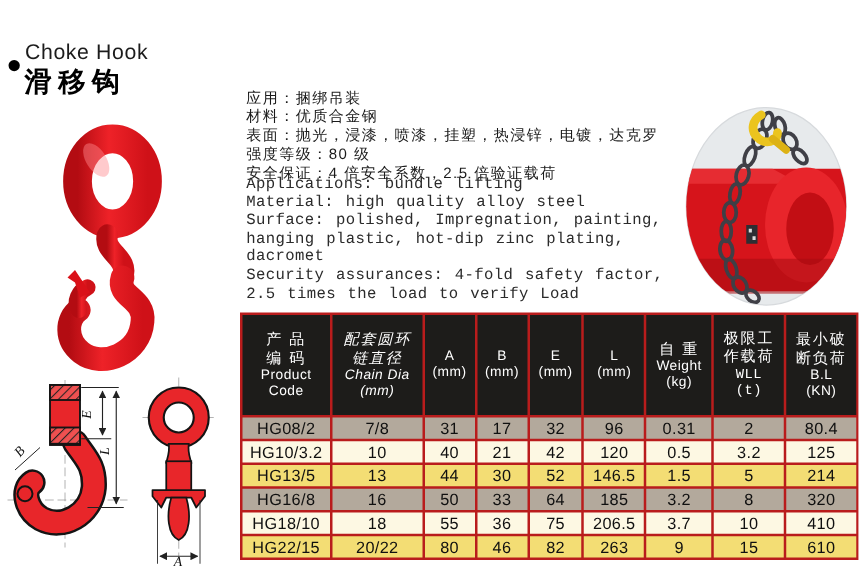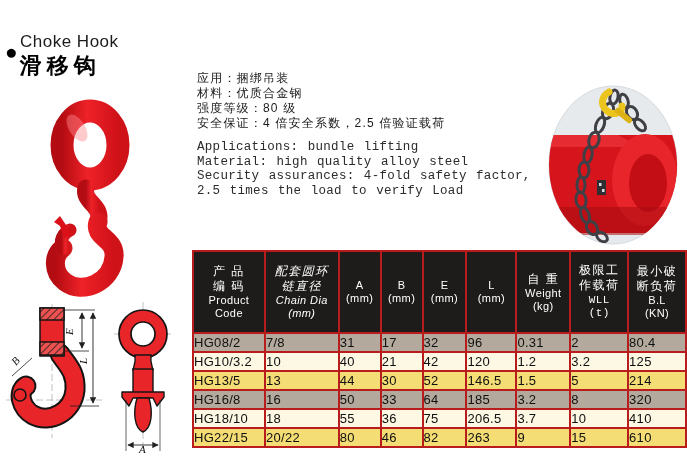--- a/index.html
+++ b/index.html
@@ -25,43 +25,45 @@
   .app-photo{position:absolute;left:548px;top:85px;width:130px;height:160px;}
   .dim-label{font-family:"Liberation Serif",serif;font-style:italic;font-size:11px;fill:#111;}
 
   
   .spec-table{position:absolute;left:192px;top:250px;border-collapse:separate;border-spacing:2px;
               background:#b91c1c;table-layout:fixed;}
   .spec-table th{background:#1d1c1a;color:#fff;font-weight:normal;vertical-align:middle;
                  padding:2px 0;height:76px;}
   .h-cn{font-size:12px;letter-spacing:1.5px;line-height:15px;}
   .h-en{font-size:11px;letter-spacing:.4px;line-height:13px;}
-  .spec-table td{text-align:left;font-size:13px;color:#101010;height:17px;padding:0;
+  .spec-table td{text-align:center;font-size:13px;color:#101010;height:17px;padding:0;
                  letter-spacing:.3px;}
 </style>
 </head>
 <body>
 
 <div class="canvas">
 
   <div class="title-row">
     <span class="bullet">●</span>
     <span class="title-cn">滑移钩</span>
   </div>
   <div class="title-en">Choke Hook</div>
 
   <div class="cn-specs">
       <div class="cn-line">应用：捆绑吊装</div>
       <div class="cn-line">材料：优质合金钢</div>
+      <div class="cn-line">表面：抛光，浸漆，喷漆，挂塑，热浸锌，电镀，达克罗</div>
       <div class="cn-line">强度等级：80 级</div>
       <div class="cn-line">安全保证：4 倍安全系数，2.5 倍验证载荷</div>
     </div>
   <div class="en-specs">
       <div class="en-line">Applications: bundle lifting</div>
       <div class="en-line">Material: high quality alloy steel</div>
+      <div class="en-line">Surface: polished, Impregnation, painting, hanging plastic, hot-dip zinc plating, dacromet</div>
       <div class="en-line">Security assurances: 4-fold safety factor, 2.5 times the load to verify Load</div>
     </div>
 
   <svg class="product-photo" viewBox="0 0 148 212">
     <defs>
       <linearGradient id="pg" x1="0" y1="0" x2="1" y2="0">
         <stop offset="0" stop-color="#b30c12"></stop>
         <stop offset="0.45" stop-color="#ee2228"></stop>
         <stop offset="1" stop-color="#cf1118"></stop>
       </linearGradient>
@@ -241,21 +243,21 @@
           <td>2</td>
           <td>80.4</td>
         </tr>
         <tr style="background: rgb(253, 248, 227);">
           <td>HG10/3.2</td>
           <td>10</td>
           <td>40</td>
           <td>21</td>
           <td>42</td>
           <td>120</td>
-          <td>1.2</td>
+          <td>0.5</td>
           <td>3.2</td>
           <td>125</td>
         </tr>
         <tr style="background: rgb(243, 221, 116);">
           <td>HG13/5</td>
           <td>13</td>
           <td>44</td>
           <td>30</td>
           <td>52</td>
           <td>146.5</td>

